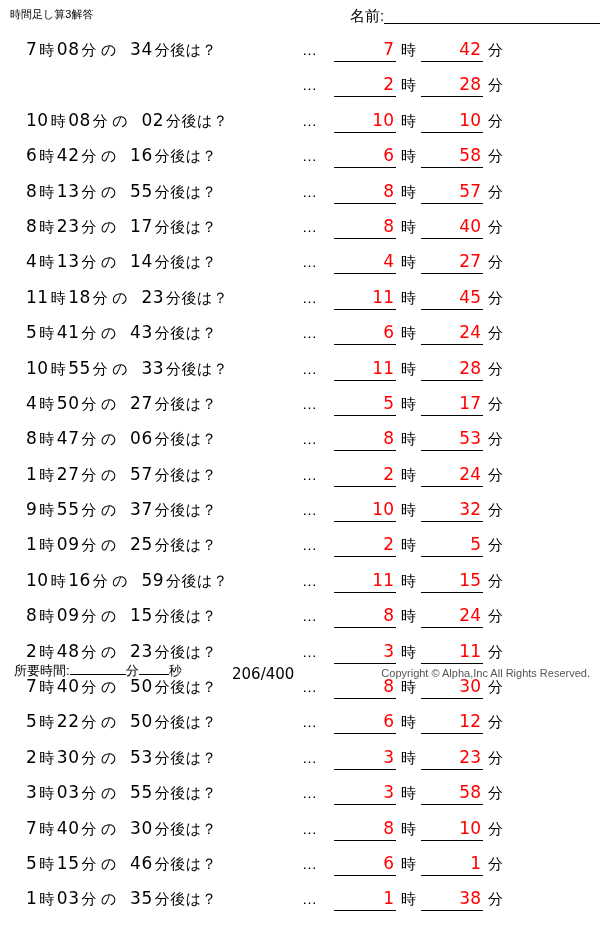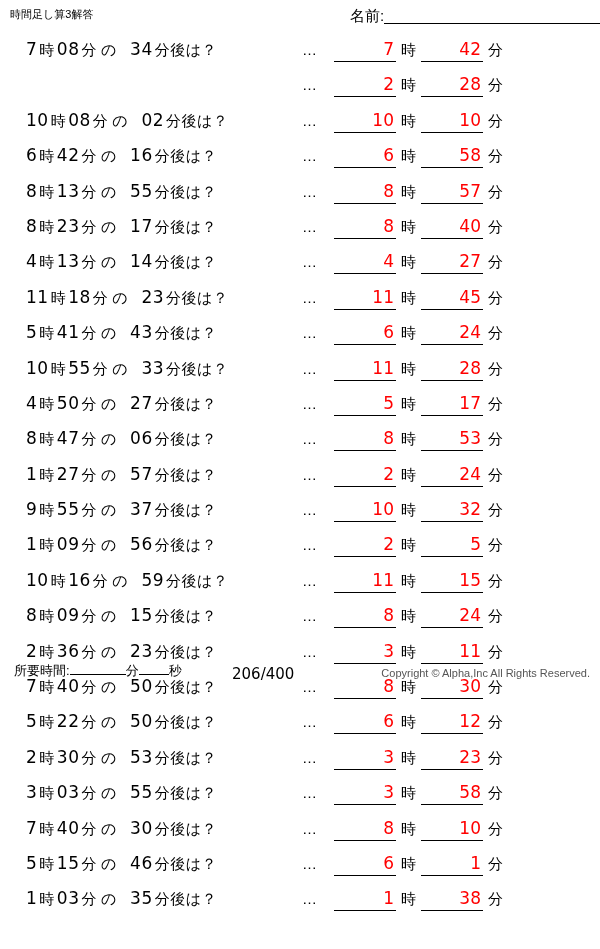--- a/index.html
+++ b/index.html
@@ -297,21 +297,21 @@
       </div>
       <div class="prob-row">
         <div class="q-part"><span class="num">9</span><span class="unit">時</span><span class="num">55</span><span class="unit">分</span><span class="unit">の</span><span class="ws">&nbsp;</span><span class="num">37</span><span class="unit">分後は？</span></div>
         <div class="dots">…</div>
         <div class="ans-hour-box"><span class="ans-val">10</span></div>
         <div class="lbl-hour">時</div>
         <div class="ans-min-box"><span class="ans-val">32</span></div>
         <div class="lbl-min">分</div>
       </div>
       <div class="prob-row">
-        <div class="q-part"><span class="num">1</span><span class="unit">時</span><span class="num">09</span><span class="unit">分</span><span class="unit">の</span><span class="ws">&nbsp;</span><span class="num">56</span><span class="unit">分後は？</span></div>
+        <div class="q-part"><span class="num">1</span><span class="unit">時</span><span class="num">09</span><span class="unit">分</span><span class="unit">の</span><span class="ws">&nbsp;</span><span class="num">25</span><span class="unit">分後は？</span></div>
         <div class="dots">…</div>
         <div class="ans-hour-box"><span class="ans-val">2</span></div>
         <div class="lbl-hour">時</div>
         <div class="ans-min-box"><span class="ans-val">5</span></div>
         <div class="lbl-min">分</div>
       </div>
       <div class="prob-row">
         <div class="q-part"><span class="num">10</span><span class="unit">時</span><span class="num">16</span><span class="unit">分</span><span class="unit">の</span><span class="ws">&nbsp;</span><span class="num">59</span><span class="unit">分後は？</span></div>
         <div class="dots">…</div>
         <div class="ans-hour-box"><span class="ans-val">11</span></div>
@@ -321,21 +321,21 @@
       </div>
       <div class="prob-row">
         <div class="q-part"><span class="num">8</span><span class="unit">時</span><span class="num">09</span><span class="unit">分</span><span class="unit">の</span><span class="ws">&nbsp;</span><span class="num">15</span><span class="unit">分後は？</span></div>
         <div class="dots">…</div>
         <div class="ans-hour-box"><span class="ans-val">8</span></div>
         <div class="lbl-hour">時</div>
         <div class="ans-min-box"><span class="ans-val">24</span></div>
         <div class="lbl-min">分</div>
       </div>
       <div class="prob-row">
-        <div class="q-part"><span class="num">2</span><span class="unit">時</span><span class="num">36</span><span class="unit">分</span><span class="unit">の</span><span class="ws">&nbsp;</span><span class="num">23</span><span class="unit">分後は？</span></div>
+        <div class="q-part"><span class="num">2</span><span class="unit">時</span><span class="num">48</span><span class="unit">分</span><span class="unit">の</span><span class="ws">&nbsp;</span><span class="num">23</span><span class="unit">分後は？</span></div>
         <div class="dots">…</div>
         <div class="ans-hour-box"><span class="ans-val">3</span></div>
         <div class="lbl-hour">時</div>
         <div class="ans-min-box"><span class="ans-val">11</span></div>
         <div class="lbl-min">分</div>
       </div>
       <div class="prob-row">
         <div class="q-part"><span class="num">7</span><span class="unit">時</span><span class="num">40</span><span class="unit">分</span><span class="unit">の</span><span class="ws">&nbsp;</span><span class="num">50</span><span class="unit">分後は？</span></div>
         <div class="dots">…</div>
         <div class="ans-hour-box"><span class="ans-val">8</span></div>

